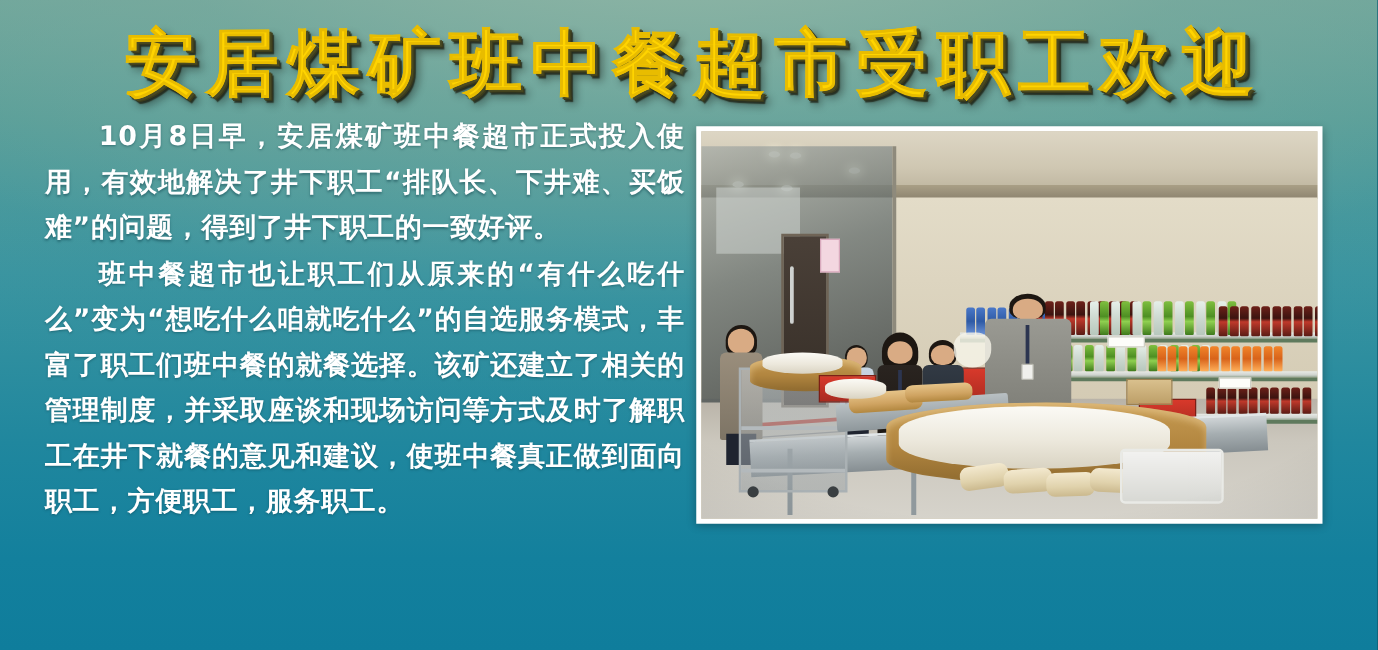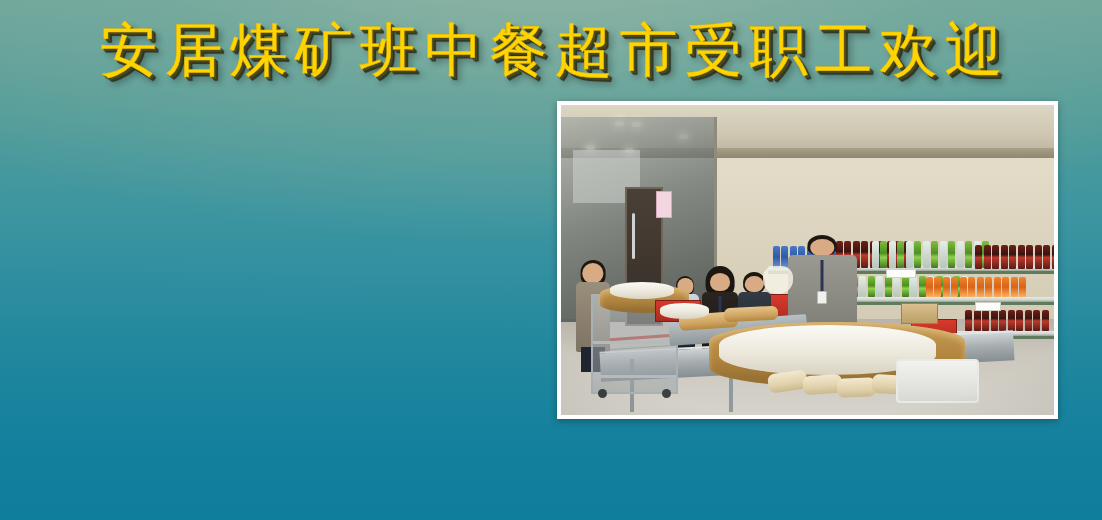--- a/index.html
+++ b/index.html
@@ -29,21 +29,21 @@
     right: 0;
     top: 14px;
     height: 72px;
     display: flex;
     align-items: center;
     justify-content: center;
     white-space: nowrap;
   }
   .headline-text {
     font-family: "DejaVu Sans", "Liberation Sans", sans-serif;
-    font-weight: 400;
+    font-weight: 700;
     font-size: 58px;
     line-height: 1;
     letter-spacing: 7px;
     color: #ffd400;
     text-shadow:
        2px 2px 0 #4a4a22,
        3px 3px 0 #3b3b1c,
        4px 4px 1px rgba(25,25,12,0.78),
        6px 6px 7px rgba(10,10,6,0.45);
     -webkit-text-stroke: 0.5px #e8bc00;
@@ -257,20 +257,24 @@
 </style>
 </head>
 <body>
 
 <div class="poster">
 
   <div class="headline">
     <span class="headline-text">安居煤矿班中餐超市受职工欢迎</span>
   </div>
 
+  <div class="article">
+    <p>10月8日早，安居煤矿班中餐超市正式投入使用，有效地解决了井下职工“排队长、下井难、买饭难”的问题，得到了井下职工的一致好评。</p>
+    <p>班中餐超市也让职工们从原来的“有什么吃什么”变为“想吃什么咱就吃什么”的自选服务模式，丰富了职工们班中餐的就餐选择。该矿还建立了相关的管理制度，并采取座谈和现场访问等方式及时了解职工在井下就餐的意见和建议，使班中餐真正做到面向职工，方便职工，服务职工。</p>
+  </div>
 
   <div class="photo-frame">
     <div class="photo">
 
       <div class="ph-ceiling"></div>
       <div class="ph-ceiling-trim"></div>
       <div class="ph-wall"></div>
       <div class="ph-floor"></div>
 
       <div class="ph-light" style="left:11%;top:5%;"></div>

